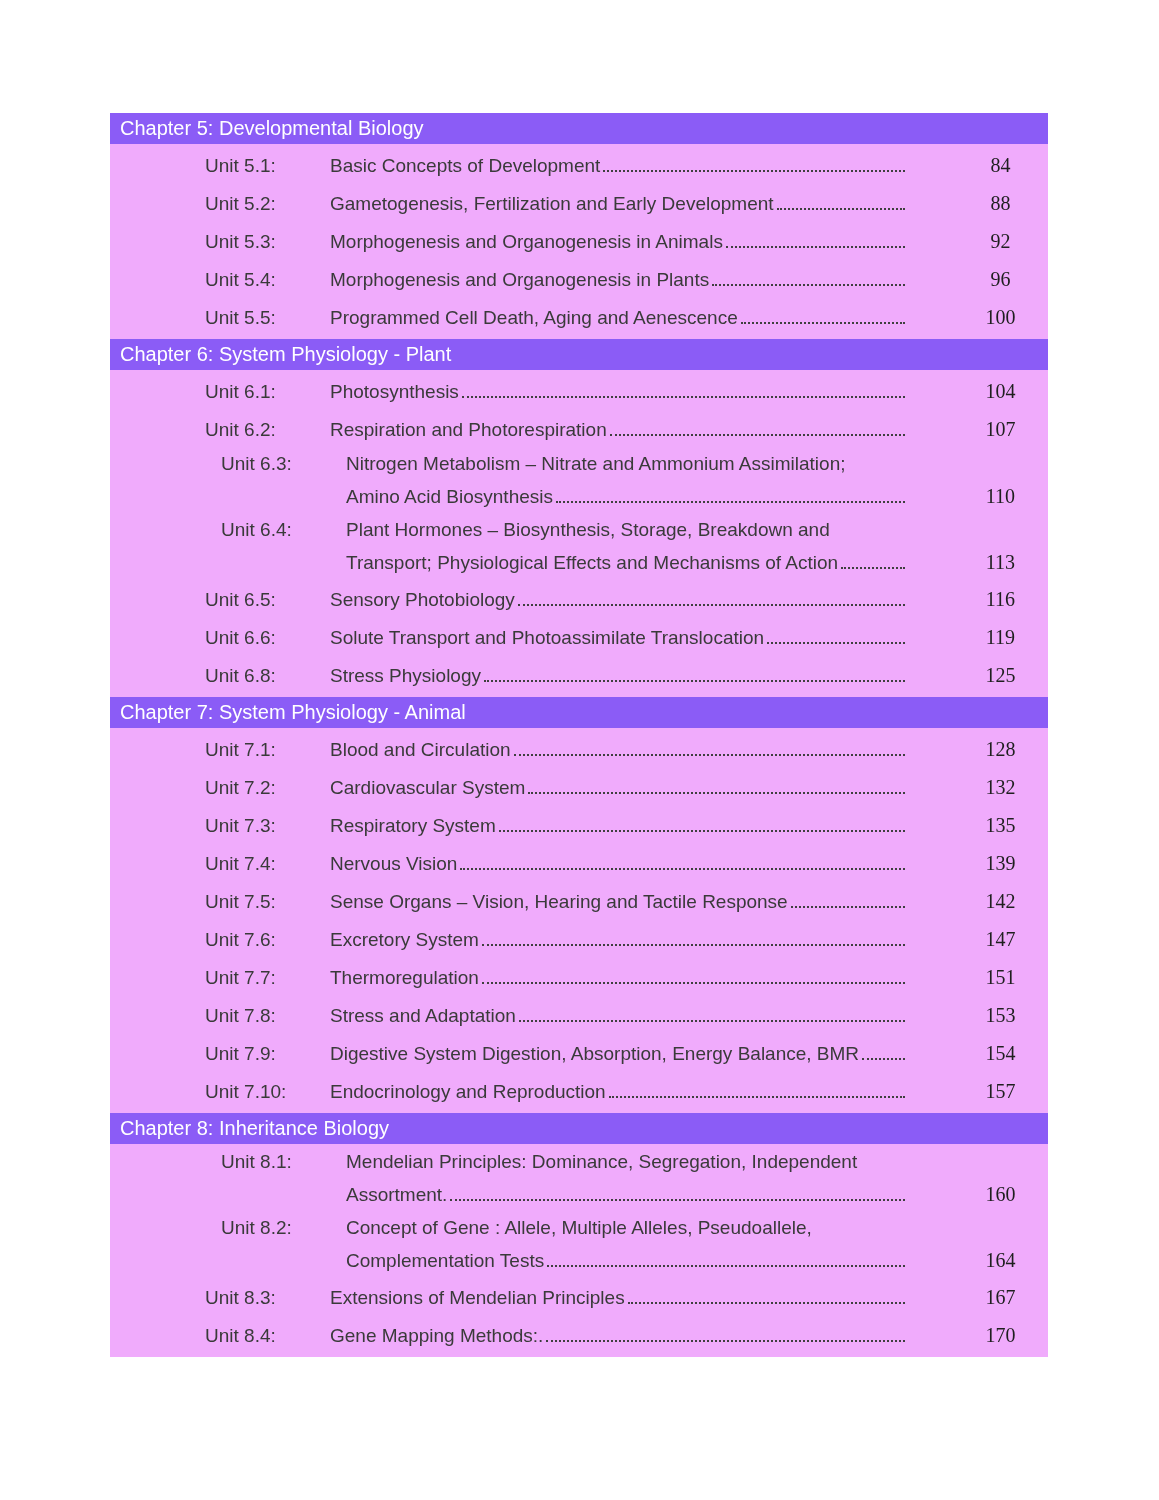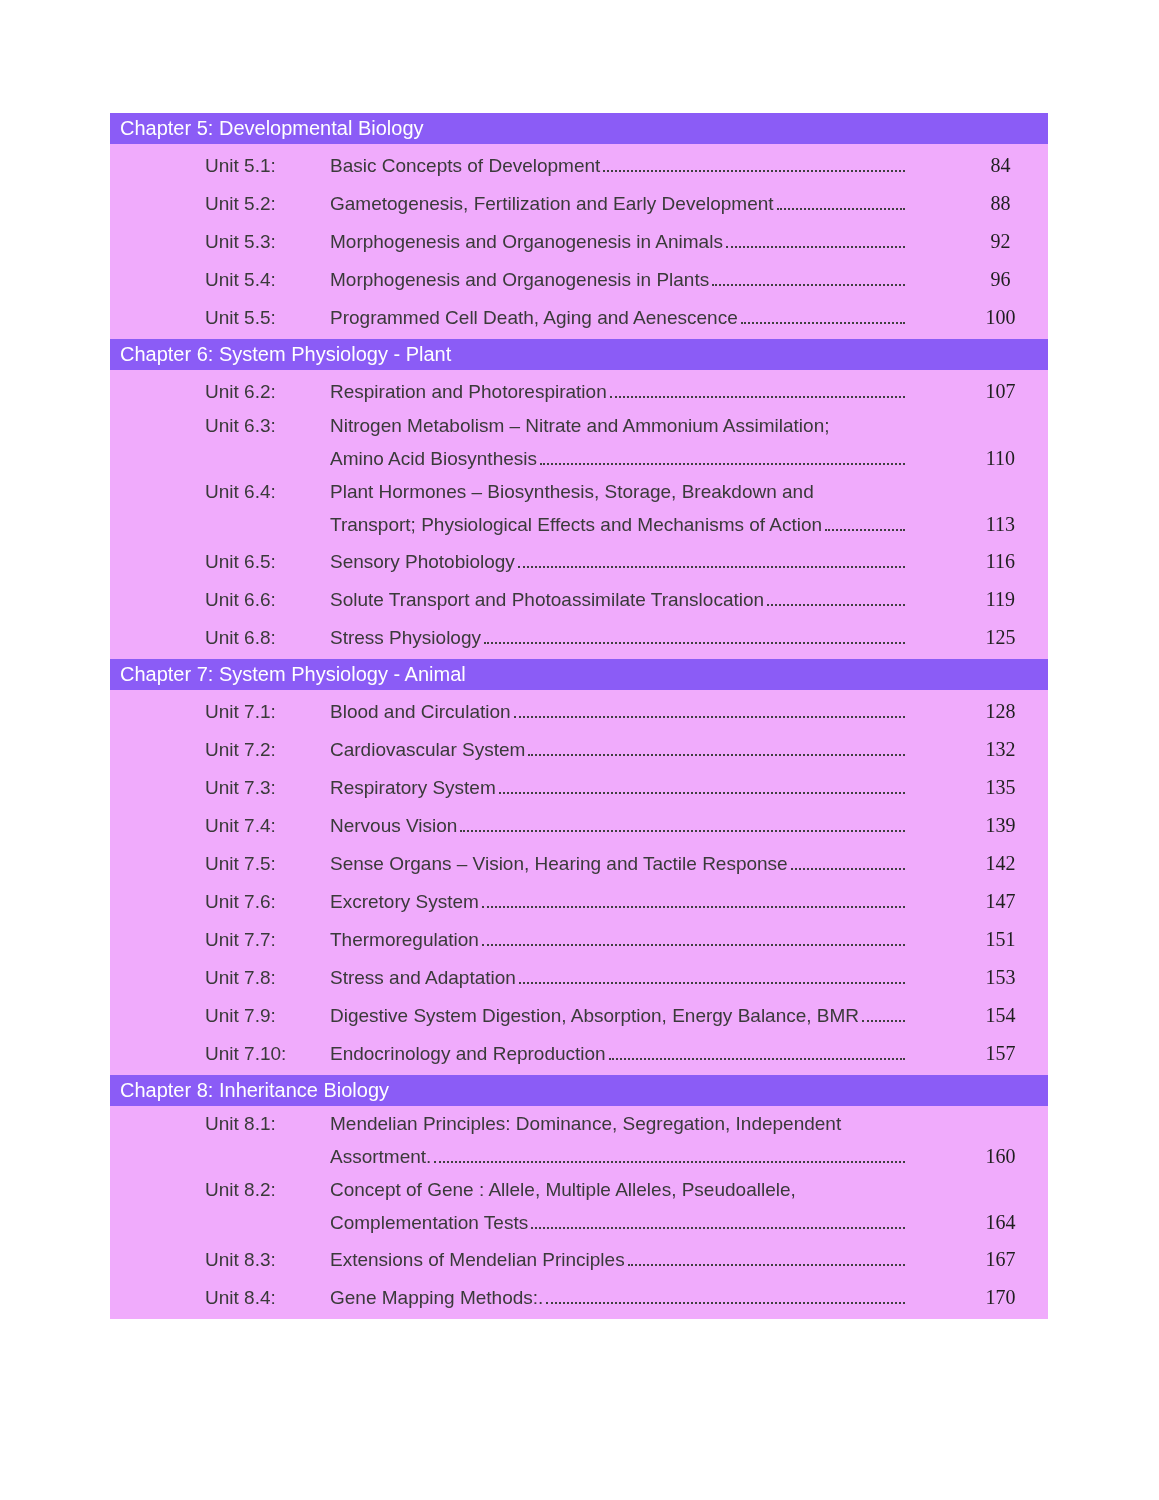--- a/index.html
+++ b/index.html
@@ -30,21 +30,21 @@
     padding:2px 0 3px 0;
   }
   .line {
     display:flex;
     align-items:baseline;
     font-size:19px;
     line-height:23px;
     color:#3a3a3a;
   }
   .line.single  { padding:8px 0 7px 0; }   
-  .line.wrapped { padding:4px 0 6px 0; }   
+  .line.wrapped { padding:4px 0 6px 16px; }   
   .c-label {
     flex:0 0 220px;
     padding-left:95px;
     white-space:nowrap;
   }
   .c-title { white-space:nowrap; }
   .leader {
     flex:1 1 auto;
     min-width:12px;
     border-bottom:2.4px dotted #3f3f3f;
@@ -107,20 +107,28 @@
               <span class="c-page">100</span>
             </div>
           </div>
         </div>
       </section>
       <section class="chapter-section">
         <div class="chapter-header"><span>Chapter 6: System Physiology - Plant</span></div>
         <div class="rows">
           <div class="unit-row">
             <div class="line single">
+              <span class="c-label">Unit 6.1:</span>
+              <span class="c-title">Photosynthesis</span>
+              <span class="leader"></span>
+              <span class="c-page">104</span>
+            </div>
+          </div>
+          <div class="unit-row">
+            <div class="line single">
               <span class="c-label">Unit 6.2:</span>
               <span class="c-title">Respiration and Photorespiration</span>
               <span class="leader"></span>
               <span class="c-page">107</span>
             </div>
           </div>
           <div class="unit-row">
             <div class="line wrapped">
               <span class="c-label">Unit 6.3:</span>
               <span class="c-title">Nitrogen Metabolism – Nitrate and Ammonium Assimilation;</span>

